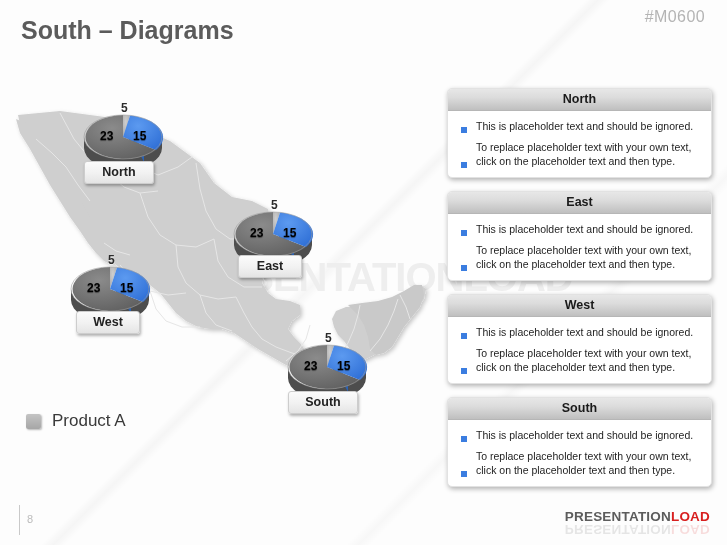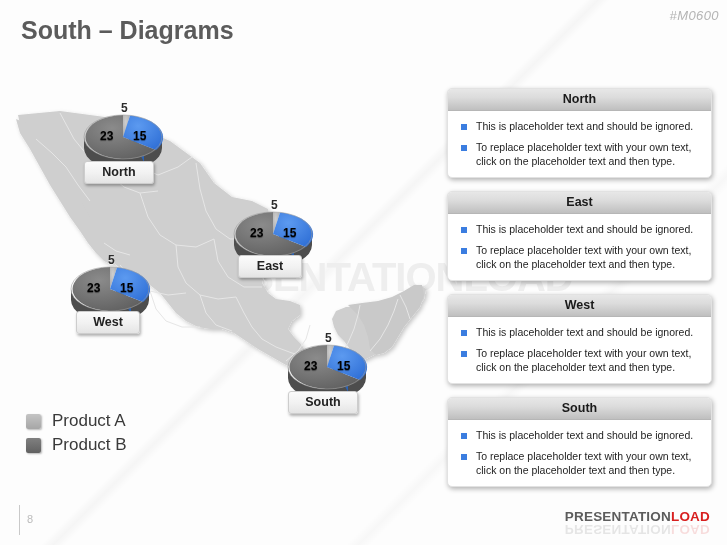--- a/index.html
+++ b/index.html
@@ -17,22 +17,22 @@
       linear-gradient(135deg, rgba(0,0,0,0) 0%, rgba(0,0,0,0) 70%, rgba(0,0,0,0.022) 71%, rgba(0,0,0,0) 72%, rgba(0,0,0,0) 100%),
       #fdfdfd;
   }
 
   
   .page-title{
     position:absolute;left:21px;top:16px;
     font-size:25px;font-weight:bold;color:#5b5b5b;letter-spacing:0px;
   }
   .doc-code{
-    position:absolute;right:8px;top:8px;
-    font-size:13px;color:#b4b4b4;letter-spacing:0.4px;font-style:italic;
+    position:absolute;right:22px;top:8px;
+    font-size:16px;color:#b4b4b4;letter-spacing:0.4px;
   }
 
   
   .watermark{
     position:absolute;left:168px;top:255px;
     font-size:40px;font-weight:bold;color:#eeeeee;
     letter-spacing:-1px;white-space:nowrap;
     pointer-events:none;user-select:none;
   }
 
@@ -74,21 +74,21 @@
     box-shadow:1px 2px 5px rgba(0,0,0,.30);
     overflow:hidden;border:1px solid #e2e2e2;
   }
   .box-header{
     height:21px;line-height:21px;text-align:center;
     font-size:12.5px;font-weight:bold;color:#1a1a1a;
     background:linear-gradient(to bottom,#e7e7e7 0%,#dcdcdc 40%,#bfbfbf 100%);
     border-bottom:1px solid #b6b6b6;
   }
   .box-body{padding:8px 12px 9px 10px;}
-  .bullet-row{display:flex;align-items:flex-start;margin-bottom:7px;}
+  .bullet-row{display:flex;align-items:flex-end;margin-bottom:7px;}
   .bullet-row:last-child{margin-bottom:0;}
   .bullet-mark{
     width:6px;height:6px;background:#3b7de0;flex:0 0 auto;
     margin:5px 9px 0 3px;
   }
   .bullet-text{font-size:10.5px;line-height:14px;color:#1d1d1d;}
 
   
   .page-num-rule{position:absolute;left:19px;top:505px;width:1px;height:30px;background:#c9c9c9;}
   .page-num{position:absolute;left:27px;top:513px;font-size:11px;color:#bcbcbc;}
@@ -289,24 +289,20 @@
   <div class="val" style="left:18px;top:19px;">23</div>
   <div class="val" style="left:51px;top:19px;">15</div>
 </div>
 <div class="region-label" style="left:288px;top:391px;width:68px;">South</div>
 
 <div class="legend">
   <div class="legend-row">
     <div class="legend-swatch" style="background:linear-gradient(to bottom,#c4c4c4,#a6a6a6);"></div>
     <div class="legend-label">Product A</div>
   </div>
-  <div class="legend-row">
-    <div class="legend-swatch" style="background:linear-gradient(to bottom,#808080,#616161);"></div>
-    <div class="legend-label">Product B</div>
-  </div>
 </div>
 
 <div class="box" style="top:88px;">
   <div class="box-header">North</div>
   <div class="box-body">
     <div class="bullet-row">
       <div class="bullet-mark"></div>
       <div class="bullet-text">This is placeholder text and should be ignored.</div>
     </div>
     <div class="bullet-row">

